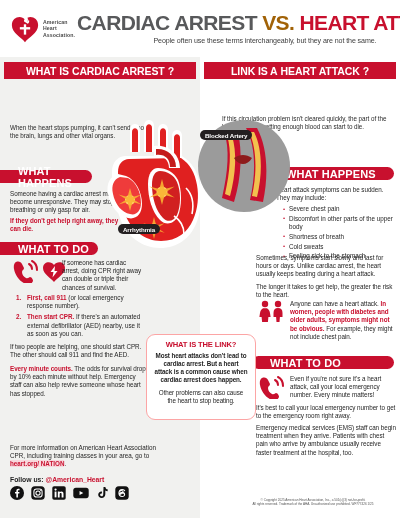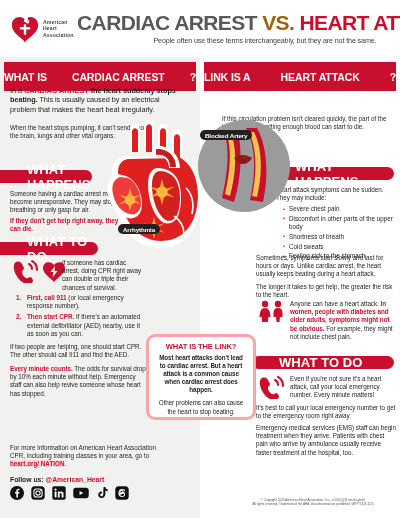--- a/index.html
+++ b/index.html
@@ -48,31 +48,31 @@
     position: absolute; left: 0; top: 57px; width: 200px; height: 461px;
     background: #f1f1ef;
   }
   .col-right-bg {
     position: absolute; left: 200px; top: 57px; width: 200px; height: 461px;
     background: #ffffff;
   }
 
   
   .banner-full {
-    position: absolute; height: 29px; background: #c8102e;
-    color: #fff; display: flex; align-items: center; justify-content: space-between;
+    position: absolute; height: 17px; background: #c8102e;
+    color: #fff; display: flex; align-items: center; justify-content: center;
     font-size: 10.5px; font-weight: 600; letter-spacing: -0.1px;
   }
   .banner-full .b-bold { font-weight: bold; margin: 0 3px; }
   .banner-pill {
     position: absolute; height: 13px; background: #c8102e;
     color: #fff; display: flex; align-items: center;
-    padding-left: 27px;
+    padding-left: 18px;
     border-top-right-radius: 7px; border-bottom-right-radius: 7px;
-    font-size: 13px; font-weight: bold; letter-spacing: 0.1px;
+    font-size: 11px; font-weight: bold; letter-spacing: 0.1px;
   }
   .banner-pill.right-side {
     border-radius: 7px;
   }
 
   
   .blk { position: absolute; color: #1f1f1f; }
   .lead {
     font-size: 7.3px; line-height: 9.4px; letter-spacing: -0.05px;
   }
@@ -119,21 +119,21 @@
   .art { position: absolute; left: 96px; top: 112px; width: 200px; height: 150px; }
   .label-pill {
     position: absolute; background: #231f20; color: #fff;
     font-size: 6.2px; font-weight: bold; padding: 1.5px 5px;
     border-radius: 8px; white-space: nowrap; letter-spacing: -0.1px;
   }
 
   
   .link-card {
     position: absolute; left: 146px; top: 334px; width: 110px; height: 86px;
-    background: #ffffff; border: 3px solid #fca5a5; border-radius: 9px;
+    background: #ffffff; border: 1px solid #fca5a5; border-radius: 9px;
     text-align: center; padding: 5px 7px 0 7px;
   }
   .link-title {
     color: #c8102e; font-weight: bold; font-size: 7.6px;
     letter-spacing: -0.15px; margin-bottom: 3px;
   }
   .link-p1 {
     font-size: 6.3px; line-height: 8.1px; font-weight: bold; color: #1f1f1f;
     letter-spacing: -0.1px;
   }
@@ -193,23 +193,20 @@
 
   <div class="col-left-bg"></div>
   <div class="col-right-bg"></div>
 
   <div class="banner-full" style="left:4px; top:62px; width:192px;">
     <span>WHAT IS</span>
     <span class="b-bold">CARDIAC ARREST</span>
     <span>?</span>
   </div>
 
-  <div class="blk lead" style="left:10px; top:86px; width:172px;">
-    <span>In a </span><span class="rd">CARDIAC ARREST</span><b> the heart suddenly stops beating.</b><span> This is usually caused by an electrical problem that makes the heart beat irregularly.</span>
-  </div>
 
   <div class="blk sub" style="left:10px; top:124px; width:150px;">When the heart stops pumping, it can't send blood to the brain, lungs and other vital organs.</div>
 
   <div class="banner-pill" style="left:0px; top:170px; width:92px;">
     <span>WHAT HAPPENS</span>
   </div>
 
   <div class="blk body-t" style="left:10px; top:190px; width:120px;">Someone having a cardiac arrest may become unresponsive. They may stop breathing or only gasp for air.</div>
 
   <div class="blk body-t red-t" style="left:10px; top:217px; width:120px;">If they don't get help right away, they can die.</div>

